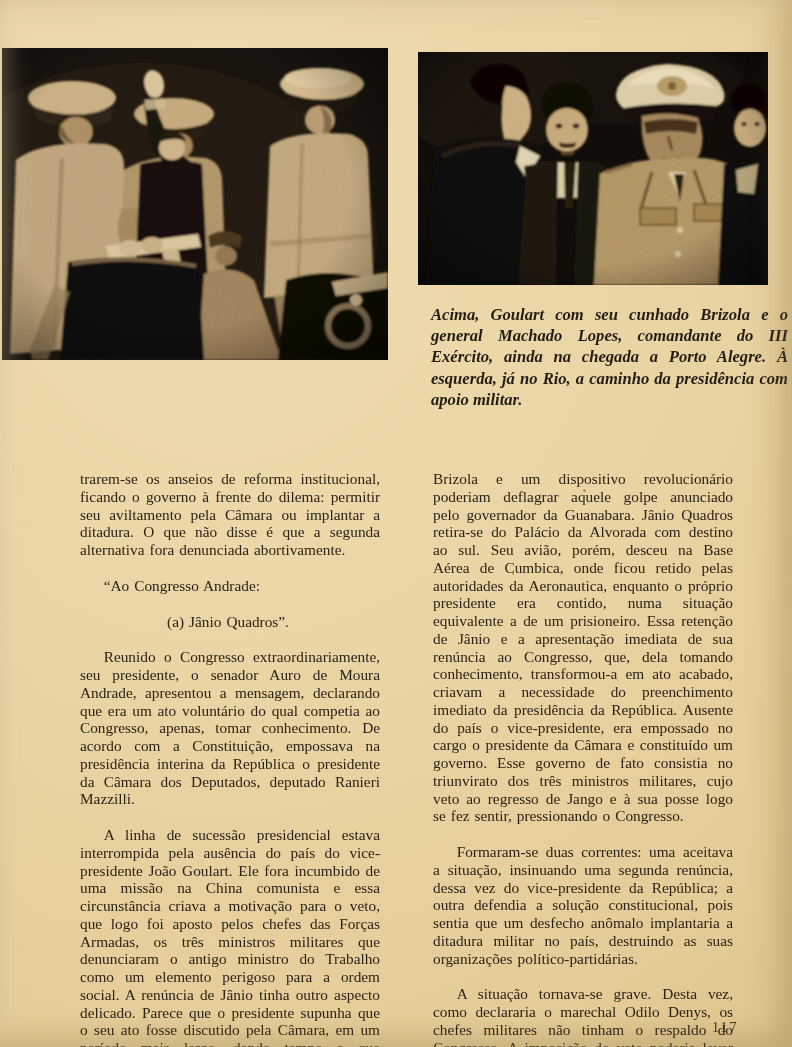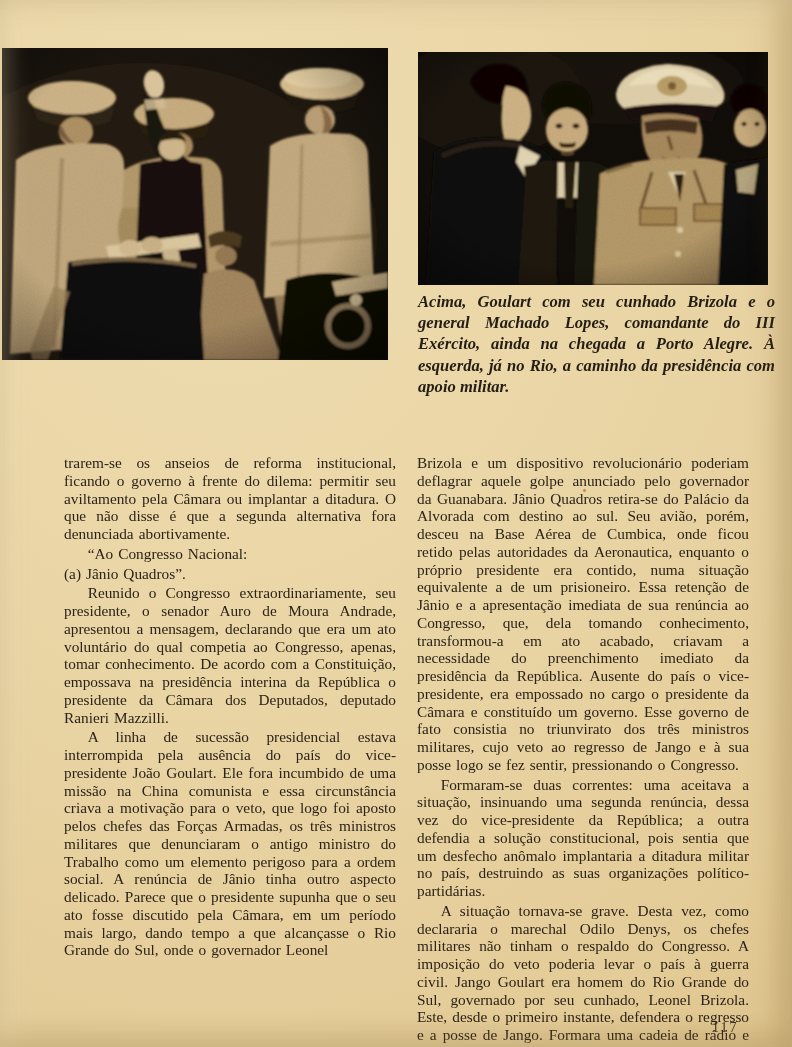--- a/index.html
+++ b/index.html
@@ -13,27 +13,27 @@
     content:"";position:absolute;inset:0;pointer-events:none;
     box-shadow:inset -16px 0 30px rgba(122,90,38,.22), inset 0 -12px 26px rgba(122,90,38,.14), inset 8px 6px 24px rgba(255,246,214,.28);
   }
   .photo{position:absolute;overflow:hidden;}
   .photo svg{display:block;width:100%;height:100%;}
   .photo-left{left:2px;top:48px;width:386px;height:312px;}
   .photo-right{left:418px;top:52px;width:350px;height:233px;}
   .caption{
     position:absolute;left:418px;top:291px;width:357px;
     font-style:italic;font-weight:bold;font-size:16.6px;line-height:21.2px;
-    text-align:justify;color:#241d14;margin:0;
+    text-align:justify;color:#241d14;margin:13px;
   }
   .columns{position:absolute;left:62px;top:452px;width:690px;display:flex;gap:17px;color:#2b2318;}
   .col{width:336px;font-size:15.3px;line-height:17.75px;text-align:justify;word-spacing:.08em;}
-  .par{margin:2px;}
+  .par{margin:18px;}
   .par.indent{text-indent:1.55em;}
-  .par.align-right{text-align:left;padding-right:4px;}
+  .par.align-right{text-align:center;padding-right:4px;}
   .page-number{
     position:absolute;left:712px;top:1020px;font-size:14px;letter-spacing:2px;color:#3d3424;
   }
   .speck{position:absolute;border-radius:50%;background:#b13a2a;}
   .speck-1{left:583px;top:489px;width:3px;height:3px;opacity:.55;}
   .speck-2{left:512px;top:572px;width:2px;height:3px;opacity:.45;}
 </style>
 </head>
 <body>
 
@@ -204,21 +204,21 @@
       <rect width="350" height="233" fill="url(#vr)"></rect>
       <rect width="350" height="233" filter="url(#gr)" style="mix-blend-mode:overlay" opacity="0.55"></rect>
     </svg>
   </div>
 
   <p class="caption">Acima, Goulart com seu cunhado Brizola e o general Machado Lopes, comandante do III Exército, ainda na chegada a Porto Alegre. À esquerda, já no Rio, a caminho da presidência com apoio militar.</p>
 
   <div class="columns">
     <div class="col">
         <p class="par">trarem-se os anseios de reforma institucional, ficando o governo à frente do dilema: permitir seu aviltamento pela Câmara ou implantar a ditadura. O que não disse é que a segunda alternativa fora denunciada abortivamente.</p>
-        <p class="par indent">“Ao Congresso Nacional:</p>
+        <p class="par indent">“Ao Congresso Andrade:</p>
         <p class="par align-right">(a) Jânio Quadros”.</p>
         <p class="par indent">Reunido o Congresso extraordinariamente, seu presidente, o senador Auro de Moura Andrade, apresentou a mensagem, declarando que era um ato voluntário do qual competia ao Congresso, apenas, tomar conhecimento. De acordo com a Constituição, empossava na presidência interina da República o presidente da Câmara dos Deputados, deputado Ranieri Mazzilli.</p>
         <p class="par indent">A linha de sucessão presidencial estava interrompida pela ausência do país do vice-presidente João Goulart. Ele fora incumbido de uma missão na China comunista e essa circunstância criava a motivação para o veto, que logo foi aposto pelos chefes das Forças Armadas, os três ministros militares que denunciaram o antigo ministro do Trabalho como um elemento perigoso para a ordem social. A renúncia de Jânio tinha outro aspecto delicado. Parece que o presidente supunha que o seu ato fosse discutido pela Câmara, em um período mais largo, dando tempo a que alcançasse o Rio Grande do Sul, onde o governador Leonel</p>
       </div>
     <div class="col">
         <p class="par">Brizola e um dispositivo revolucionário poderiam deflagrar aquele golpe anunciado pelo governador da Guanabara. Jânio Quadros retira-se do Palácio da Alvorada com destino ao sul. Seu avião, porém, desceu na Base Aérea de Cumbica, onde ficou retido pelas autoridades da Aeronautica, enquanto o próprio presidente era contido, numa situação equivalente a de um prisioneiro. Essa retenção de Jânio e a apresentação imediata de sua renúncia ao Congresso, que, dela tomando conhecimento, transformou-a em ato acabado, criavam a necessidade do preenchimento imediato da presidência da República. Ausente do país o vice-presidente, era empossado no cargo o presidente da Câmara e constituído um governo. Esse governo de fato consistia no triunvirato dos três ministros militares, cujo veto ao regresso de Jango e à sua posse logo se fez sentir, pressionando o Congresso.</p>
         <p class="par indent">Formaram-se duas correntes: uma aceitava a situação, insinuando uma segunda renúncia, dessa vez do vice-presidente da República; a outra defendia a solução constitucional, pois sentia que um desfecho anômalo implantaria a ditadura militar no país, destruindo as suas organizações político-partidárias.</p>
         <p class="par indent">A situação tornava-se grave. Desta vez, como declararia o marechal Odilo Denys, os chefes militares não tinham o respaldo do Congresso. A imposição do veto poderia levar o país à guerra civil. Jango Goulart era homem do Rio Grande do Sul, governado por seu cunhado, Leonel Brizola. Este, desde o primeiro instante, defendera o regresso e a posse de Jango. Formara uma cadeia de rádio e televisão — Cadeia da Legalidade —</p>
       </div>
   </div>

